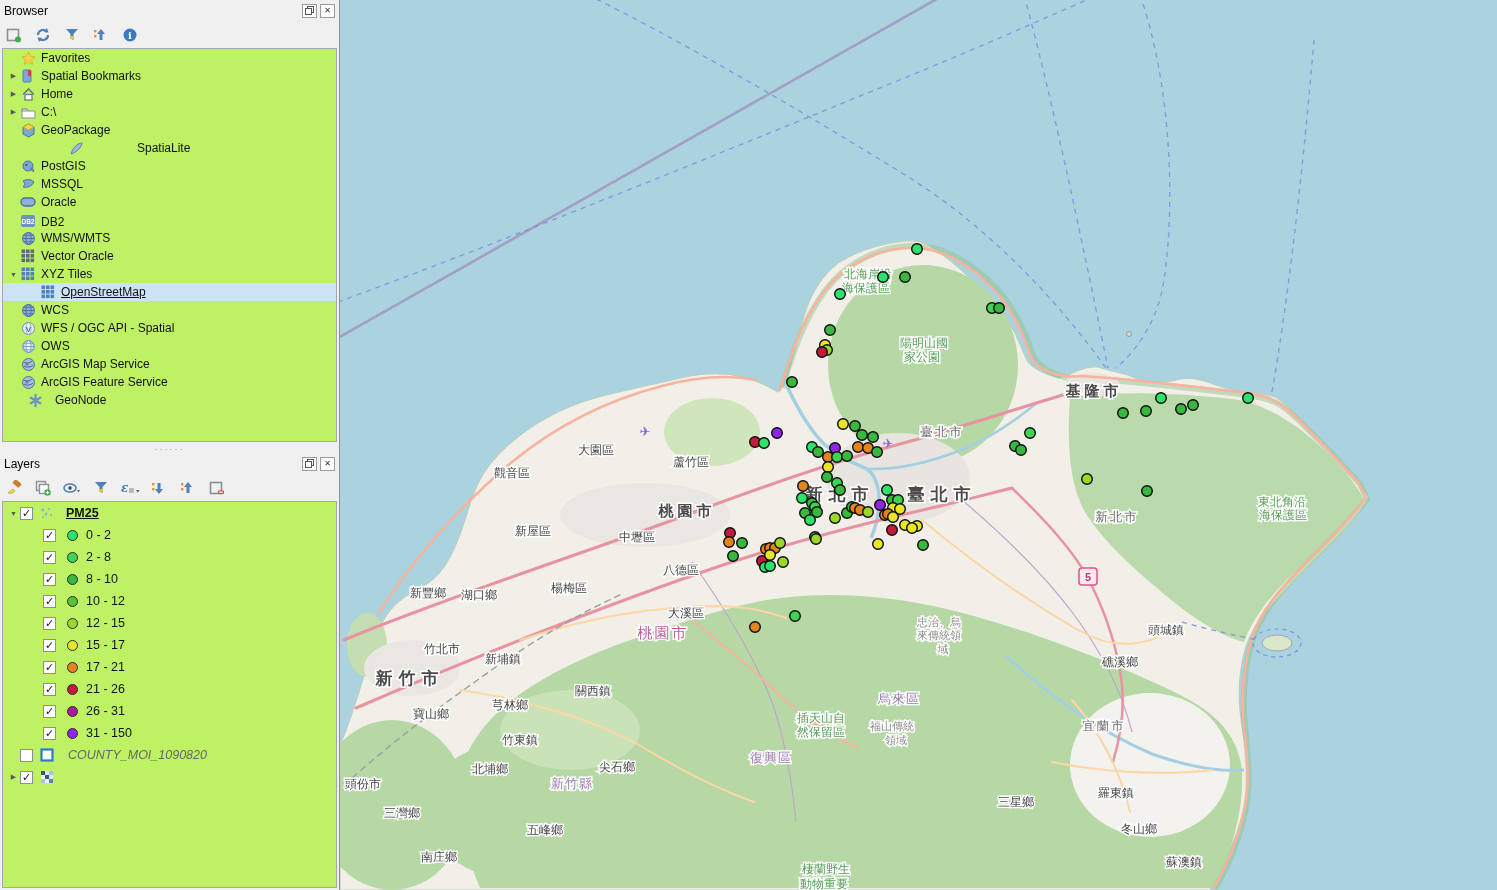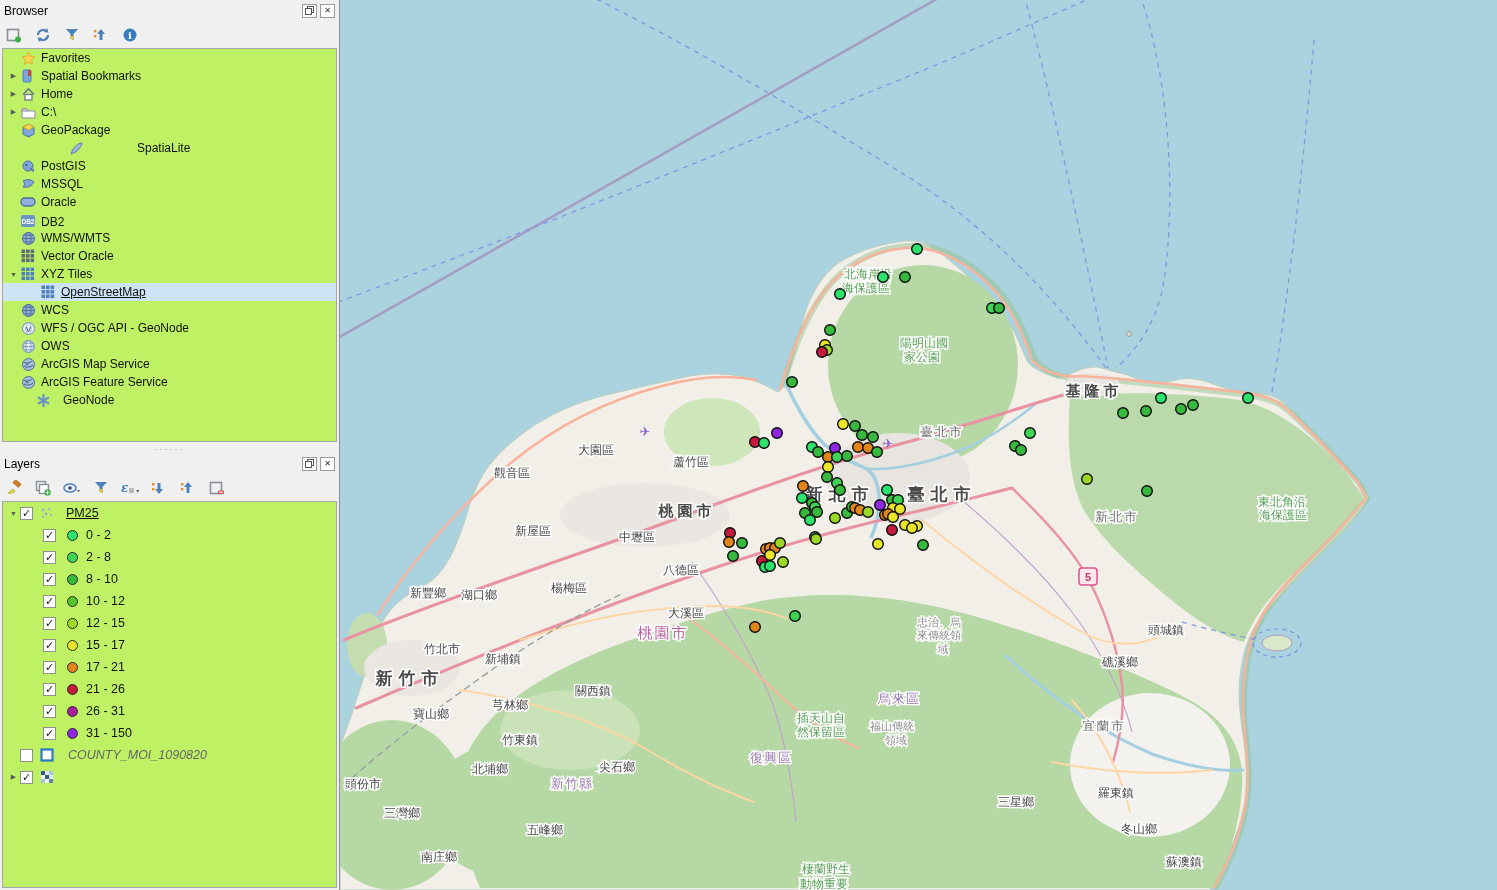--- a/index.html
+++ b/index.html
@@ -18,21 +18,21 @@
   .trow{height:18px;display:flex;align-items:center;font-size:12px;color:#111;white-space:nowrap;}
   .trow.sel{background:#cde4f7;}
   .exp{width:13px;text-align:center;font-size:7px;color:#5a5a5a;flex:none;}
   .ticon{width:16px;height:16px;flex:none;margin-right:5px;display:inline-flex;align-items:center;justify-content:center;}
   .ticon svg{display:block;}
   .splitter{height:9px;display:flex;align-items:center;justify-content:center;color:#9a9a9a;font-size:9px;letter-spacing:2px;}
   .lrow{height:22px;display:flex;align-items:center;font-size:12.5px;color:#111;}
   .cb{width:13px;height:13px;border:1px solid #8f8f8f;background:#fff;flex:none;display:inline-flex;align-items:center;justify-content:center;font-size:11px;font-weight:bold;color:#1a1a1a;line-height:1;box-sizing:border-box;}
   .legdot{width:11px;height:11px;border-radius:50%;border:1px solid #2b2b2b;flex:none;box-sizing:border-box;}
   .lname{margin-left:8px;}
-  .lname.root{font-weight:normal;text-decoration:underline;margin-left:6px;}
+  .lname.root{font-weight:bold;text-decoration:underline;margin-left:6px;}
   .lname.italic{font-style:italic;color:#666;}
   .map{flex:1;position:relative;background:#abd3df;}
   .map svg{display:block;}
   .maplabel{paint-order:stroke;stroke:#ffffff;stroke-width:3px;fill:#4f4f4f;text-anchor:middle;font-family:"DejaVu Sans",sans-serif;}
 </style>
 </head>
 <body>
 
 <div class="app">
   <div class="left">
@@ -256,21 +256,21 @@
           </div>
           <div class="trow" style="padding-left: 4px;">
             <span class="exp"></span>
             <span class="ticon">
               <svg width="15" height="15">
                 <circle cx="7.5" cy="7.5" r="6" fill="#e8eef5" stroke="#6f8fb8"></circle>
                 <ellipse cx="7.5" cy="7.5" rx="2.6" ry="6" fill="none" stroke="#9db4cc"></ellipse>
                 <text x="7.5" y="10.5" text-anchor="middle" font-size="8" font-weight="bold" fill="#4f6f9f" font-family="Liberation Sans,sans-serif">V</text>
               </svg>
             </span>
-            <span>WFS / OGC API - GeoNode</span>
+            <span>WFS / OGC API - Spatial</span>
           </div>
           <div class="trow" style="padding-left: 4px;">
             <span class="exp"></span>
             <span class="ticon">
               <svg width="15" height="15">
                 <circle cx="7.5" cy="7.5" r="6" fill="#eef3f8" stroke="#7f9fc4"></circle>
                 <ellipse cx="7.5" cy="7.5" rx="2.6" ry="6" fill="none" stroke="#7f9fc4"></ellipse>
                 <ellipse cx="7.5" cy="7.5" rx="5" ry="6" fill="none" stroke="#7f9fc4"></ellipse>
                 <path d="M1.5 7.5h12M2.5 4.2h10M2.5 10.8h10" stroke="#7f9fc4" fill="none"></path>
               </svg>
@@ -292,21 +292,21 @@
             <span class="exp"></span>
             <span class="ticon">
               <svg width="15" height="15">
                 <circle cx="7.5" cy="7.5" r="6" fill="#a8bed8" stroke="#4f6f9f"></circle>
                 <path d="M3 5c2 2 6 1 8-1M3 9c3 2 7 1 9-1" stroke="#3f5f8f" fill="none"></path>
                 <circle cx="6" cy="7" r="1.6" fill="#5f7fa8"></circle>
               </svg>
             </span>
             <span>ArcGIS Feature Service</span>
           </div>
-          <div class="trow" style="padding-left: 12px; gap: 7px;">
+          <div class="trow" style="padding-left: 4px; gap: 7px;">
             <span class="exp"></span>
             <span class="ticon">
               <svg width="15" height="15">
                 <path d="M7.5 1v13M1.9 4.2l11.2 6.6M1.9 10.8L13.1 4.2" stroke="#6b93c4" stroke-width="2.2"></path>
               </svg>
             </span>
             <span>GeoNode</span>
           </div>
         </div>
     </section>

